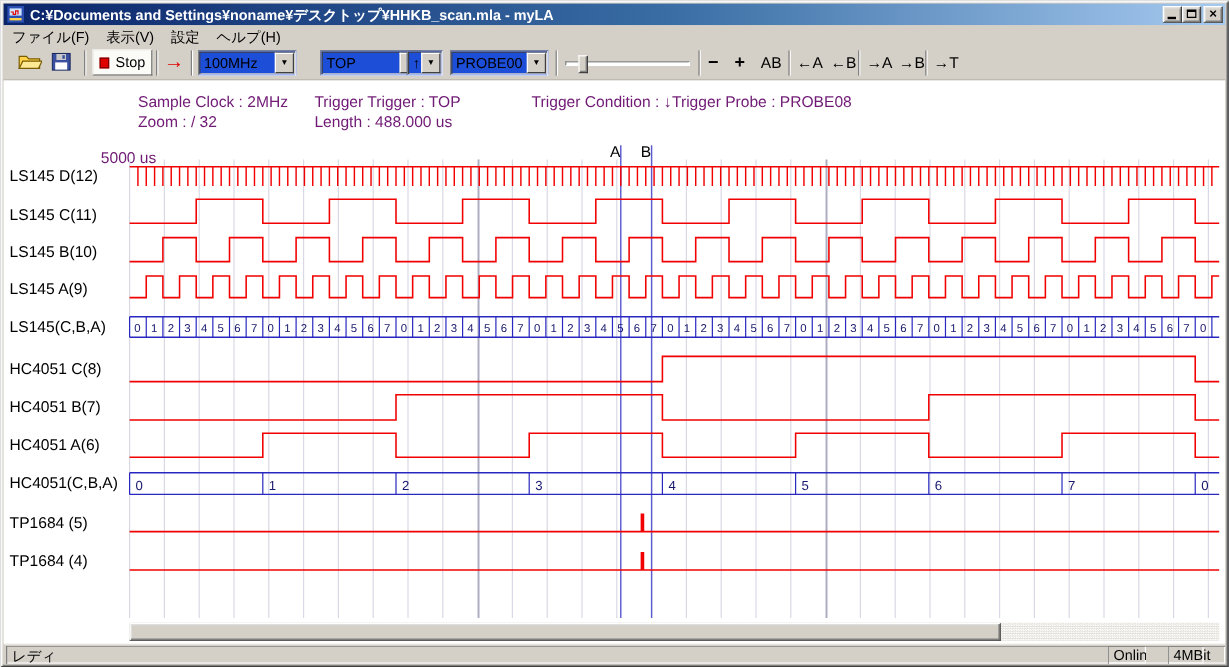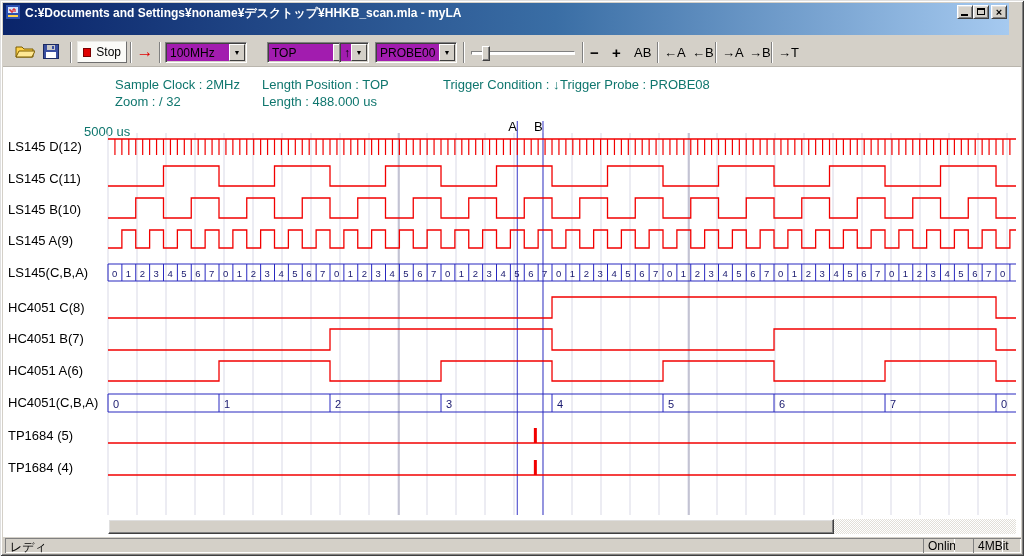--- a/index.html
+++ b/index.html
@@ -1,21 +1,21 @@
 <!DOCTYPE html>
 <html><head>
 <meta charset="utf-8">
 <style>
   html,body{margin:0;padding:0;background:#3a6ea5;}
   *{box-sizing:border-box;}
   body{font-family:"Liberation Sans","DejaVu Sans",sans-serif;}
   .win{position:relative;width:1024px;height:556px;background:#d4d0c8;overflow:hidden;
        box-shadow:inset 1px 1px 0 #dfdfdf, inset -1px -1px 0 #404040, inset 2px 2px 0 #ffffff, inset -2px -2px 0 #808080;}
   
-  .titlebar{position:absolute;left:3px;top:3px;right:15px;height:32px;
+  .titlebar{position:absolute;left:3px;top:3px;right:3px;height:18px;
             background:linear-gradient(90deg,#0a246a,#3a6ea5 55%,#a6caf0);color:#fff;}
   .title-text{position:absolute;left:22px;top:2px;font-size:12px;font-weight:bold;white-space:nowrap;overflow:hidden;right:60px;}
   .app-icon{position:absolute;left:3px;top:2px;width:14px;height:14px;}
   .tbtn{position:absolute;top:2px;width:16px;height:14px;background:#d4d0c8;
         border:1px solid;border-color:#fff #404040 #404040 #fff;
         box-shadow:inset 1px 1px 0 #dfdfdf, inset -1px -1px 0 #808080;
         font:bold 10px "Liberation Sans",sans-serif;color:#000;text-align:center;line-height:11px;padding:0;}
   .btn-min{right:36px;} .btn-max{right:20px;} .btn-close{right:2px;}
   .min-glyph{position:absolute;left:3px;bottom:2px;width:7px;height:2px;background:#000;}
   .max-glyph{position:absolute;left:3px;top:2px;width:8px;height:7px;border:1px solid #000;border-top-width:2px;}
@@ -26,35 +26,35 @@
   
   .toolbar{position:absolute;left:3px;top:38px;right:3px;height:29px;background:#d4d0c8;border-bottom:1px solid #b9b5ad;}
   .tsep{position:absolute;top:4px;height:21px;width:2px;border-left:1px solid #808080;border-right:1px solid #fff;}
   .tb-icon{position:absolute;top:6px;}
   .stopbtn{position:absolute;left:74px;top:3px;width:50px;height:22px;background:#fbfbf8;
            border:1px solid;border-color:#e8e8e4 #6e6e6e #6e6e6e #e8e8e4;font-size:12px;color:#000;
            display:flex;align-items:center;gap:5px;padding:0 5px;}
   .stop-square{display:inline-block;width:9px;height:9px;background:#e00000;border:1px solid #7a0000;}
   .runbtn{position:absolute;left:131px;top:3px;width:22px;height:22px;background:transparent;border:none;
           color:#e00000;font-weight:bold;font-size:17px;line-height:20px;text-align:center;padding:0;}
-  .combo{position:absolute;top:4px;height:21px;background:#a21caf;
+  .combo{position:absolute;top:4px;height:21px;background:#1d4ed8;
          border:1px solid;border-color:#808080 #fff #fff #808080;
          box-shadow:inset 1px 1px 0 #404040, inset -1px -1px 0 #d4d0c8;}
   .combo-text{position:absolute;left:4px;top:3px;font-size:12px;white-space:nowrap;}
   .combo-btn{position:absolute;right:1px;top:1px;bottom:1px;width:16px;background:#d4d0c8;
              border:1px solid;border-color:#fff #404040 #404040 #fff;font-size:7px;line-height:15px;text-align:center;color:#000;padding:0;}
   .slider-track{position:absolute;left:468px;top:13px;width:104px;height:4px;background:#fff;
                 border:1px solid;border-color:#808080 #fff #fff #808080;}
   .slider-thumb{position:absolute;left:10px;top:-6px;width:8px;height:15px;background:#d4d0c8;
                 border:1px solid;border-color:#fff #404040 #404040 #fff;box-shadow:inset -1px -1px 0 #808080;}
   .flatbtn{position:absolute;top:5px;background:transparent;border:none;color:#000;font-size:13px;padding:2px 3px;}
   .bigglyph{font-size:15px;font-weight:bold;top:4px;}
   
   .client{position:absolute;left:3px;top:67px;right:3px;bottom:20px;background:#fff;}
-  .info-text{position:absolute;font-size:13px;color:#0f766e;white-space:nowrap;}
+  .info-text{position:absolute;font-size:13px;color:#701a75;white-space:nowrap;}
   #waveform-svg{position:absolute;left:0;top:0;pointer-events:none;}
   
   .hscroll{position:absolute;left:108px;top:519px;width:908px;height:15px;
            background:#f2efe9;background-image:repeating-conic-gradient(#ffffff 0 25%,#e2dfd8 0 50%);background-size:2px 2px;}
   .hthumb{position:absolute;left:0;top:0;width:726px;height:15px;background:#d4d0c8;
           border:1px solid;border-color:#fff #404040 #404040 #fff;box-shadow:inset -1px -1px 0 #808080, inset 1px 1px 0 #dfdfdf;}
   
   .statusbar{position:absolute;left:3px;right:3px;bottom:3px;height:17px;background:#d4d0c8;border-top:1px solid #fff;font-size:12px;}
   .spanel{position:absolute;top:1px;height:15px;box-shadow:inset 1px 1px 0 #808080, inset -1px -1px 0 #fff;
           padding:1px 5px 0 5px;white-space:nowrap;overflow:hidden;}
@@ -74,20 +74,23 @@
     <div class="title-text">C:¥Documents and Settings¥noname¥デスクトップ¥HHKB_scan.mla - myLA</div>
     <button class="tbtn btn-min">
         <span class="min-glyph"></span>
       </button>
     <button class="tbtn btn-max">
         <span class="max-glyph"></span>
       </button>
     <button class="tbtn btn-close"><span class="close-glyph">×</span></button>
   </div>
 
+  <div class="menubar">
+    <span class="menu-item">ファイル(F)</span><span class="menu-item">表示(V)</span><span class="menu-item">設定</span><span class="menu-item">ヘルプ(H)</span>
+  </div>
 
   <div class="toolbar">
     <svg class="tb-icon" style="left:12px" width="20" height="15" viewBox="0 0 20 15">
       <path d="M1 3 h6 l2 2 h9 v8 h-17 z" fill="#ffd24a" stroke="#7a5c00" stroke-width="1"></path>
       <path d="M1 13 l3 -6 h16 l-3 6 z" fill="#ffe894" stroke="#7a5c00" stroke-width="1"></path>
     </svg>
     <svg class="tb-icon" style="left:40px" width="16" height="15" viewBox="0 0 16 15">
       <rect x="0.5" y="0.5" width="15" height="14" fill="#3a4fa0" stroke="#1c2a60"></rect>
       <rect x="4" y="1" width="8" height="5" fill="#c8c8c8"></rect>
       <rect x="9" y="2" width="2" height="3" fill="#3a4fa0"></rect>
@@ -135,21 +138,21 @@
     <span class="tsep" style="left:712px"></span>
     <button class="flatbtn" style="left:716px">→A</button>
     <button class="flatbtn" style="left:743px">→B</button>
     <span class="tsep" style="left:768px"></span>
     <button class="flatbtn" style="left:772px">→T</button>
   </div>
 
   <div class="client"></div>
 
   <div class="info-text" style="left:115px;top:77px">Sample Clock : 2MHz</div>
-  <div class="info-text" style="left:262px;top:77px">Length Position : TOP</div>
+  <div class="info-text" style="left:262px;top:77px">Trigger Trigger : TOP</div>
   <div class="info-text" style="left:443px;top:77px">Trigger Condition : ↓</div>
   <div class="info-text" style="left:560px;top:77px">Trigger Probe : PROBE08</div>
   <div class="info-text" style="left:115px;top:94px">Zoom : / 32</div>
   <div class="info-text" style="left:262px;top:94px">Length : 488.000 us</div>
   <div class="info-text" style="left:84px;top:124px;font-size:13px">5000 us</div>
 
   <svg id="waveform-svg" width="1024" height="556">
       <line x1="108" y1="133" x2="108" y2="515" stroke="#d9d9e6" stroke-width="1"></line>
       <line x1="137" y1="133" x2="137" y2="515" stroke="#d9d9e6" stroke-width="1"></line>
       <line x1="166" y1="133" x2="166" y2="515" stroke="#d9d9e6" stroke-width="1"></line>

